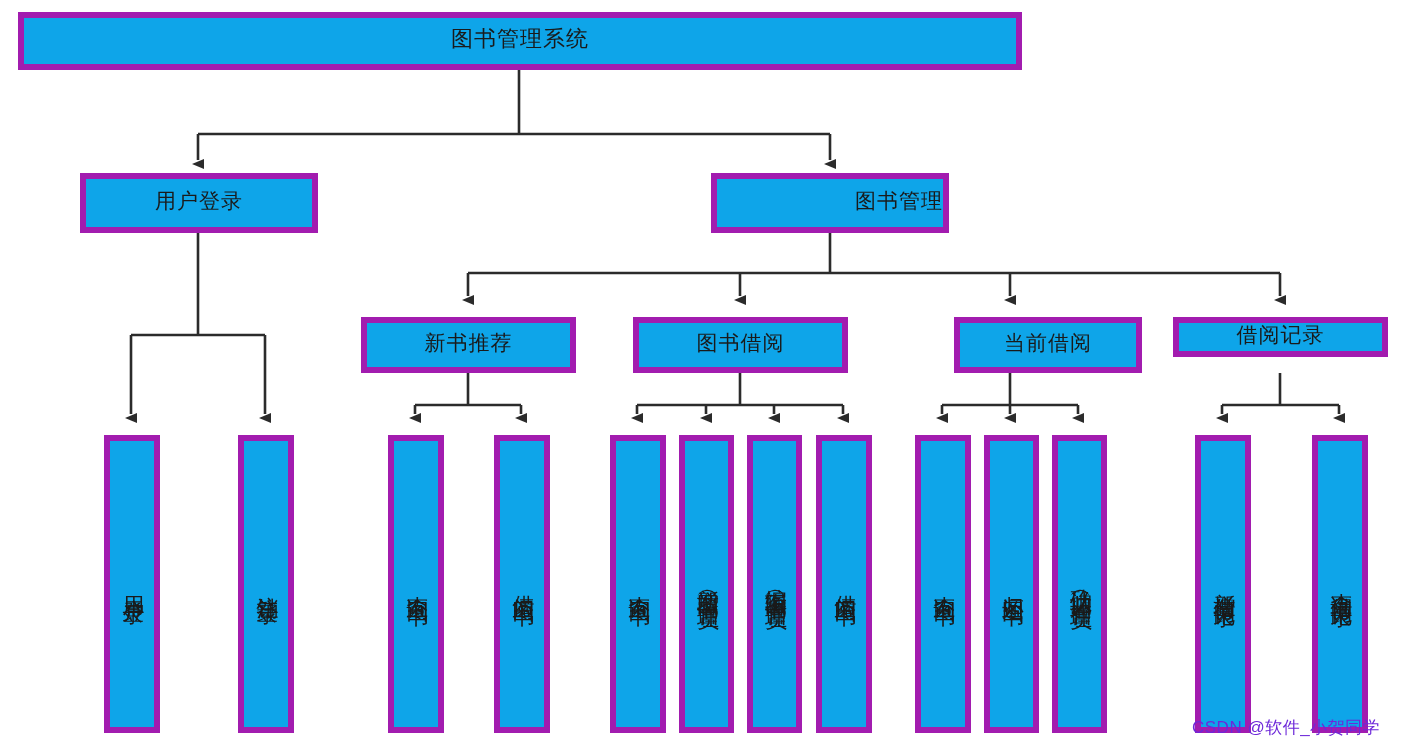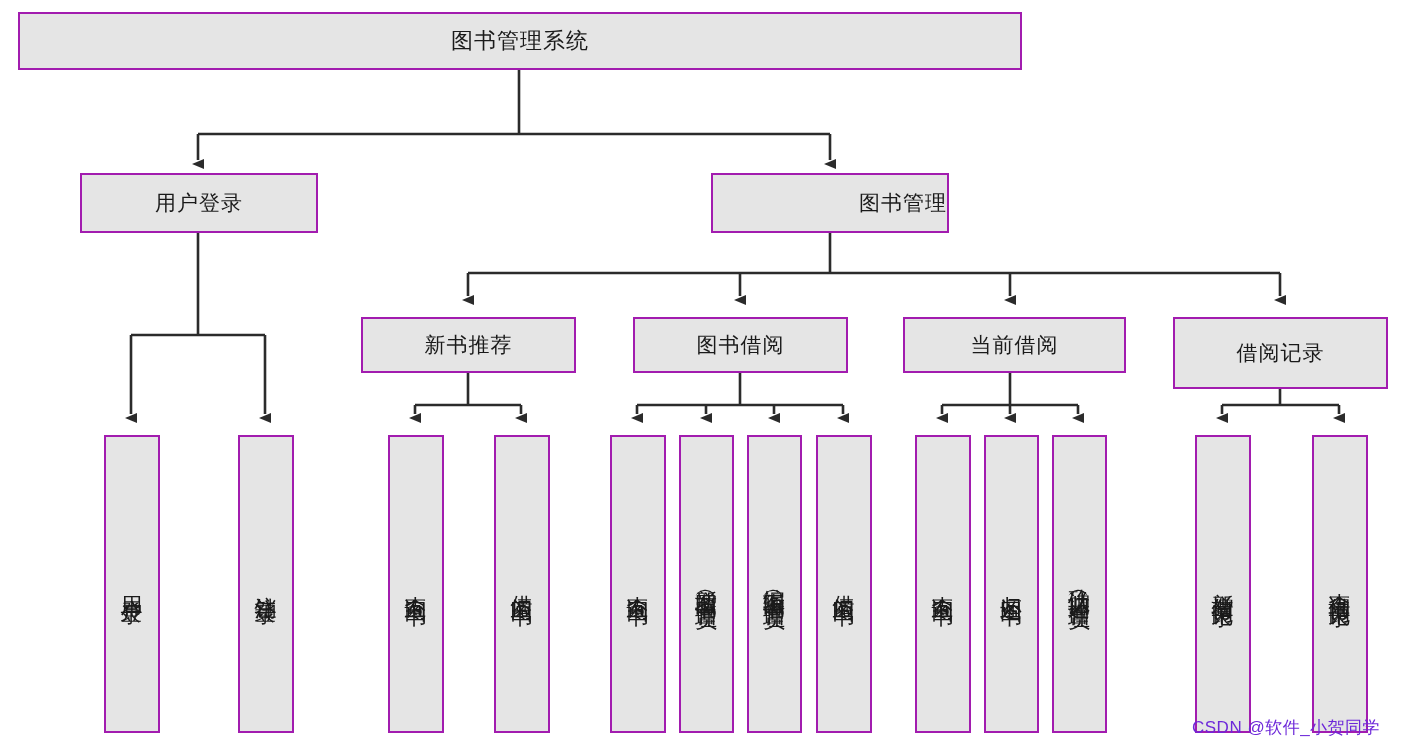--- a/index.html
+++ b/index.html
@@ -21,26 +21,27 @@
     position: absolute;
     left: 0;
     top: 0;
     width: 1405px;
     height: 747px;
     pointer-events: none;
   }
   .node {
     position: absolute;
     box-sizing: border-box;
-    border: 2px solid #a21caf;
-    background: #e5e5e5;
+    border: 6px solid #a21caf;
+    background: #0ea5e9;
     display: flex;
     align-items: center;
     justify-content: center;
     color: #1a1a1a;
+    font-family: Liberation Mono, monospace;
   }
   .node .lbl {
     display: block;
     text-align: center;
     line-height: 1.35;
     letter-spacing: 1px;
   }
   
   .node.horiz .lbl {
     font-size: 21px;
@@ -140,25 +141,25 @@
   </div>
 
   <div class="node horiz" style="left:361px; top:317px; width:215px; height:56px;">
     <span class="lbl">新书推荐</span>
   </div>
 
   <div class="node horiz" style="left:633px; top:317px; width:215px; height:56px;">
     <span class="lbl">图书借阅</span>
   </div>
 
-  <div class="node horiz" style="left:903px; top:317px; width:223px; height:56px;">
+  <div class="node horiz" style="left:954px; top:317px; width:188px; height:56px;">
     <span class="lbl">当前借阅</span>
   </div>
 
-  <div class="node horiz" style="left:1173px; top:317px; width:215px; height:72px;">
+  <div class="node horiz" style="left:1173px; top:317px; width:215px; height:40px;">
     <span class="lbl">借阅记录</span>
   </div>
 
   <div class="node vert" style="left:104px; top:435px; width:56px; height:298px;">
     <span class="lbl">用户登录</span>
   </div>
 
   <div class="node vert" style="left:238px; top:435px; width:56px; height:298px;">
     <span class="lbl">注销登录</span>
   </div>

